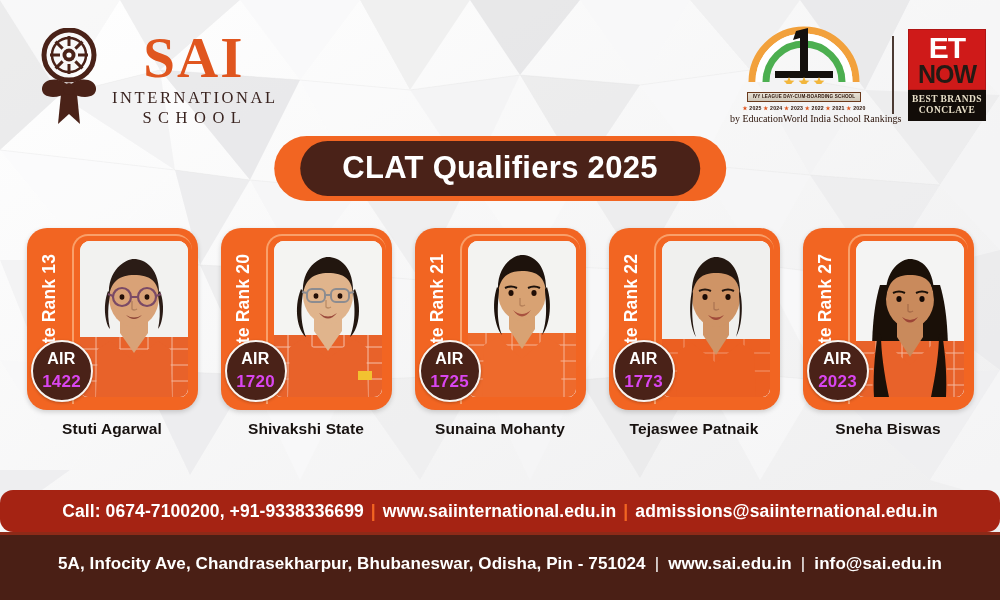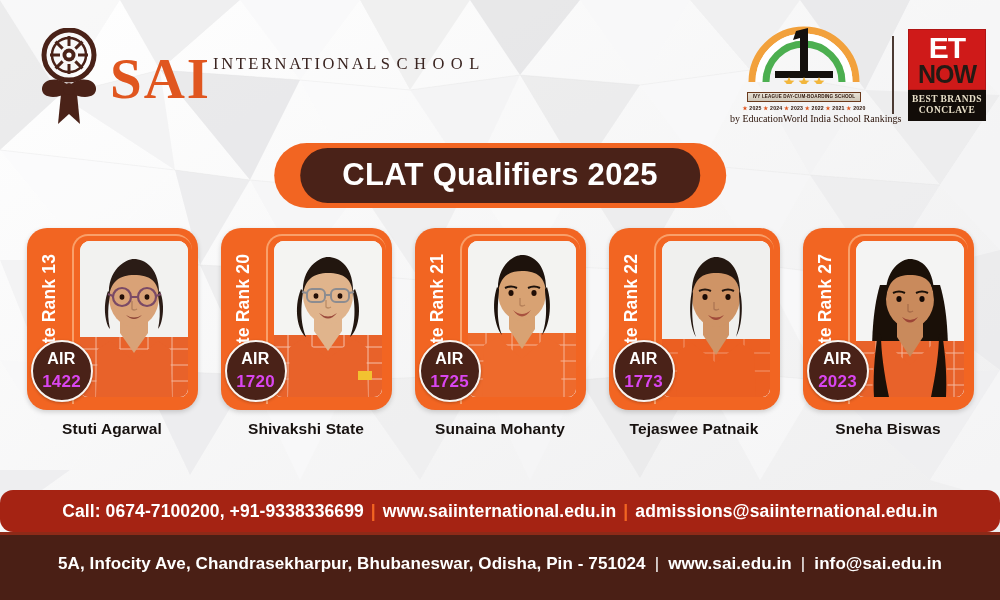--- a/index.html
+++ b/index.html
@@ -23,21 +23,21 @@
   
   .header {
     position:absolute; top:0; left:0; width:1000px; height:150px;
     z-index:5;
   }
   .logo-block {
     position:absolute; left:38px; top:28px;
     display:flex; align-items:center; gap:10px;
   }
   .logo-emblem { width:62px; height:100px; position:relative; }
-  .logo-text { display:flex; flex-direction:row; line-height:1; padding-top:2px;}
+  .logo-text { display:flex; flex-direction:column; line-height:1; padding-top:2px;align-items:center;}
   .logo-sai {
     font-family:"Liberation Serif", serif;
     font-size:57px; font-weight:700; color:#E0561F;
     letter-spacing:2px; line-height:0.95;
   }
   .logo-intl {
     font-family:"Liberation Serif", serif;
     font-size:16.5px; font-weight:400; color:#3a2420;
     letter-spacing:2.6px; margin-top:4px; padding-left:2px;
   }
@@ -88,21 +88,21 @@
   }
   .et-tag {
     background:#120c08; color:#E8DFC8;
     font-family:"Liberation Serif", serif; font-weight:700;
     font-size:9.5px; line-height:1.15; text-align:center;
     padding:3px 2px 4px 2px; letter-spacing:0.4px;
     border:1px solid #120c08;
   }
   
   .title-wrap {
-    position:absolute; left:50%; top:143px; transform:translateX(-50%);
+    position:absolute; left:50%; top:136px; transform:translateX(-50%);
     z-index:6;
   }
   .title-outer {
     background:#F26522; border-radius:40px; padding:5px 26px;
   }
   .title-inner {
     background:#4A2218; border-radius:34px;
     padding:11px 42px 13px 42px;
   }
   .title-text {

